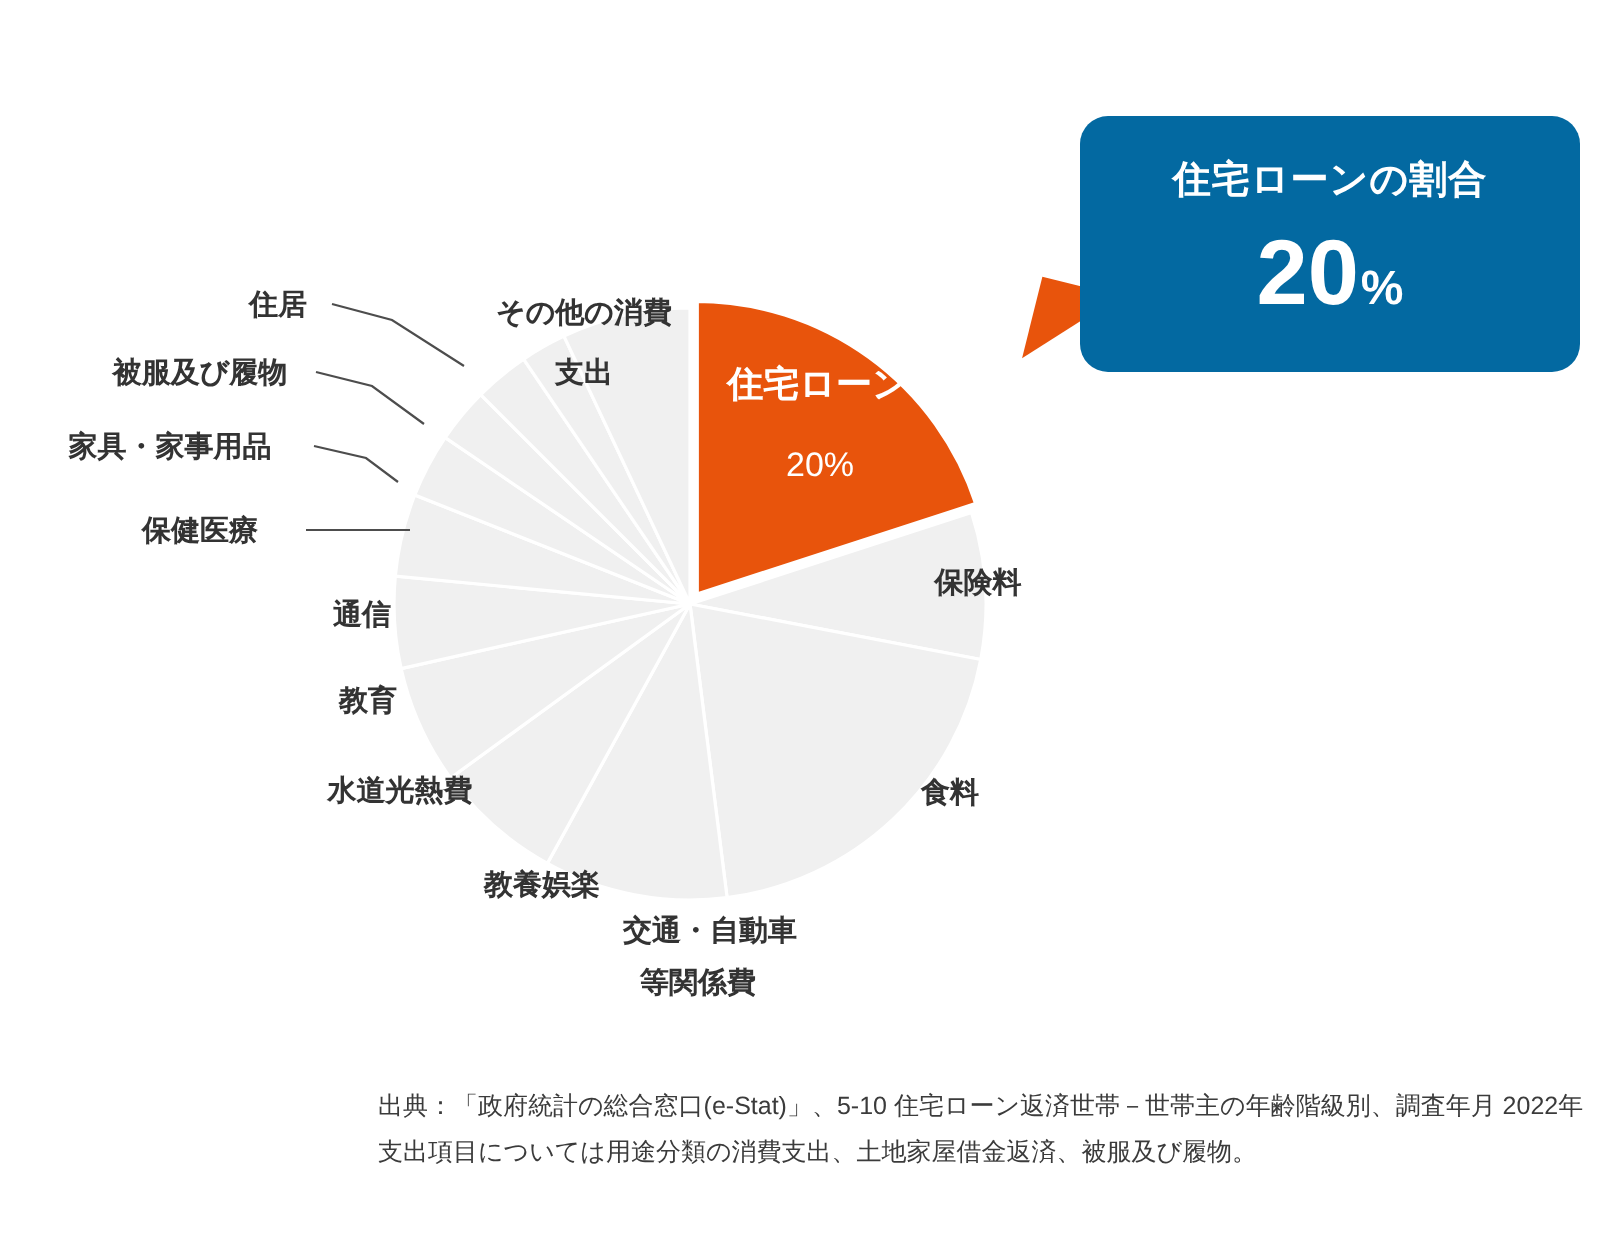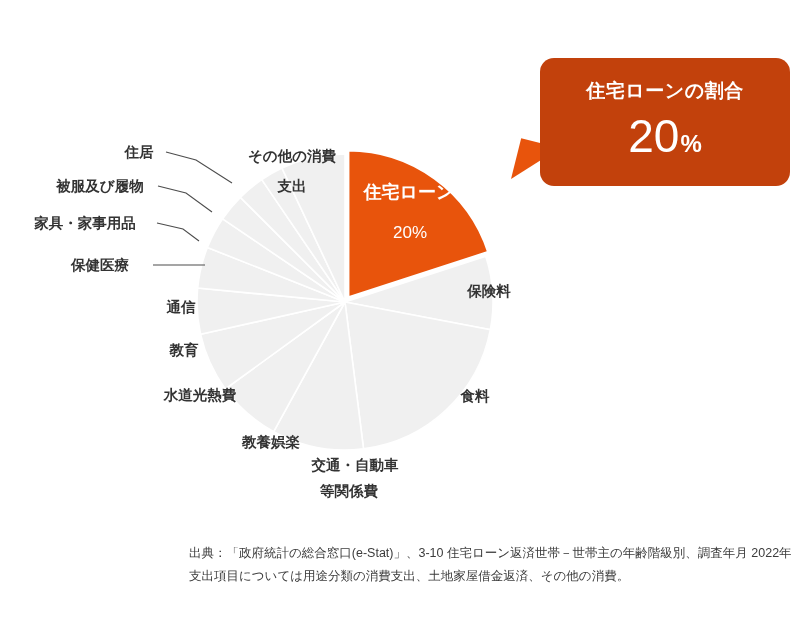--- a/index.html
+++ b/index.html
@@ -38,21 +38,21 @@
     stroke:#4d4d4d;
     stroke-width:1.1;
     fill:none;
   }
 
   
   #callout{
     position:absolute;
     left:540px;top:58px;
     width:250px;height:128px;
-    background:#c2410c;
+    background:#0369a1;
     border-radius:14px;
     box-sizing:border-box;
     padding-top:22px;
     text-align:center;
     z-index:5;
   }
   #callout-tail{
     position:absolute;
     left:520px;top:148px;
     width:0;height:0;
@@ -72,21 +72,21 @@
   }
   #callout-value-row{
     margin-top:10px;
     color:#ffffff;
     display:flex;
     align-items:baseline;
     justify-content:center;
   }
   #callout-number{
     font-size:46px;
-    font-weight:400;
+    font-weight:700;
     line-height:1;
   }
   #callout-percent{
     font-size:24px;
     font-weight:700;
     line-height:1;
     margin-left:1px;
   }
 
   
@@ -162,17 +162,17 @@
 
   <div id="callout">
     <div id="callout-title">住宅ローンの割合</div>
     <div id="callout-value-row">
       <span id="callout-number">20</span>
       <span id="callout-percent">%</span>
     </div>
   </div>
 
   <div id="footnote">
-    <div>出典：「政府統計の総合窓口(e-Stat)」、3-10 住宅ローン返済世帯－世帯主の年齢階級別、調査年月 2022年</div>
-    <div>支出項目については用途分類の消費支出、土地家屋借金返済、その他の消費。</div>
+    <div>出典：「政府統計の総合窓口(e-Stat)」、5-10 住宅ローン返済世帯－世帯主の年齢階級別、調査年月 2022年</div>
+    <div>支出項目については用途分類の消費支出、土地家屋借金返済、被服及び履物。</div>
   </div>
 
 </div>
 
 </body></html>

